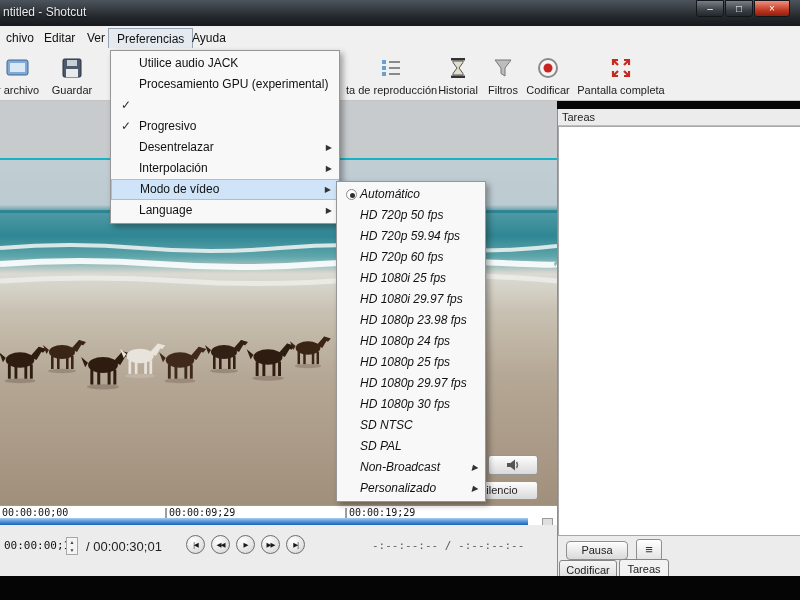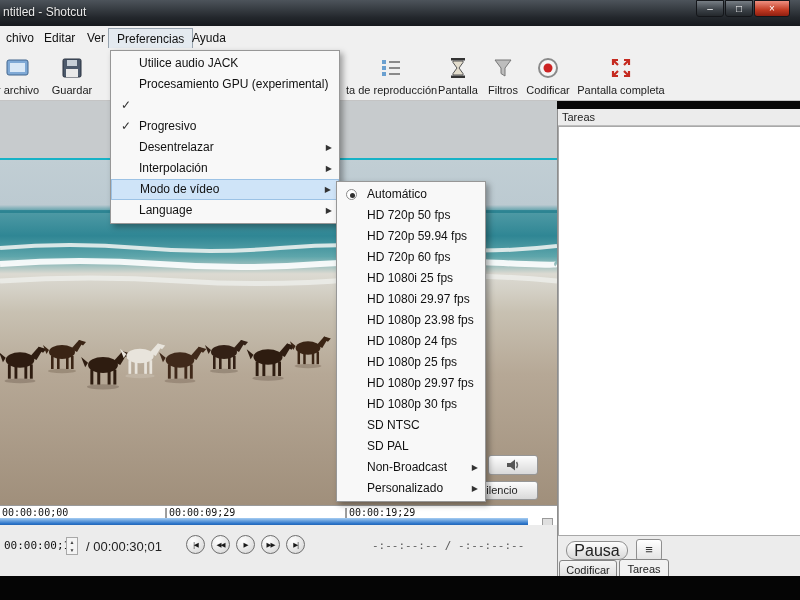--- a/index.html
+++ b/index.html
@@ -43,22 +43,22 @@
   .silencio-btn { position:absolute; left:478px; top:380px; width:60px; height:19px;
     background:linear-gradient(#fdfdfd,#d9d9d9); border:1px solid #979797; border-radius:3px;
     font-size:11px; text-align:left; line-height:17px; color:#222; }
 
   
   .tasks { position:absolute; left:557px; top:109px; width:243px; height:474px; background:#ececec; border-left:1px solid #8d8d8d; }
   .tasks-header { height:17px; line-height:16px; font-size:11px; padding-left:4px; color:#222;
     background:#ececec; border-bottom:1px solid #bdbdbd; }
   .tasks-body { position:absolute; left:0; top:17px; width:243px; height:410px; background:#fff; border:1px solid #a8a8a8; }
   .pausa-btn { position:absolute; left:8px; top:432px; width:62px; height:19px;
-    background:linear-gradient(#fdfdfd,#d9d9d9); border:1px solid #8f8f8f; border-radius:9px;
-    font-size:16px; text-align:center; line-height:17px; color:#222; }
+    background:linear-gradient(#fdfdfd,#d9d9d9); border:1px solid #8f8f8f; border-radius:4px;
+    font-size:11px; text-align:center; line-height:17px; color:#222; }
   .list-btn { position:absolute; left:78px; top:430px; width:26px; height:22px;
     background:linear-gradient(#fff,#e2e2e2); border:1px solid #8f8f8f; border-radius:3px;
     font-size:13px; text-align:center; line-height:20px; color:#333; }
   .tab { position:absolute; height:20px; background:linear-gradient(#f6f6f6,#dcdcdc);
     border:1px solid #858585; border-radius:3px 3px 0 0; font-size:11px; text-align:center; line-height:18px; color:#222; }
   .tab.codificar { left:1px; top:451px; width:58px; }
   .tab.tareas { left:61px; top:450px; width:50px; height:21px; background:#f2f2f2; }
 
   
   .ruler { position:absolute; left:0; top:505px; width:557px; height:20px; background:#fff; border-top:1px solid #9a9a9a; }
@@ -85,21 +85,21 @@
   .dropdown { position:absolute; left:110px; top:50px; width:230px; background:#f8f8f8;
     border:1px solid #979797; box-shadow:3px 3px 6px rgba(0,0,0,.35); padding:2px 0; z-index:50; }
   .d-item { position:relative; height:21px; line-height:21px; font-size:12px; color:#111; padding-left:28px; white-space:nowrap; }
   .d-item.hl { background:#cfe4f8; border:1px solid #9cc2e5; line-height:19px; }
   .chk { position:absolute; left:8px; top:0; width:14px; text-align:center; font-size:12px; color:#333; }
   .arr { position:absolute; right:7px; top:0; font-size:8px; color:#333; }
 
   
   .submenu { position:absolute; left:336px; top:181px; width:150px; background:#f8f8f8;
     border:1px solid #979797; box-shadow:3px 3px 6px rgba(0,0,0,.35); padding:2px 0; z-index:60; }
-  .s-item { position:relative; height:21px; line-height:21px; font-size:12px; color:#111; padding-left:30px; white-space:nowrap; }
+  .s-item { position:relative; height:21px; line-height:21px; font-size:12px; color:#111; padding-left:23px; white-space:nowrap;font-style:italic; }
   .radio { position:absolute; left:9px; top:5px; width:11px; height:11px; border:1px solid #8a8a8a; border-radius:50%; background:#fff; }
   .radio::after { content:""; position:absolute; left:2.5px; top:2.5px; width:5px; height:5px; border-radius:50%; background:#2f2f2f; }
 </style>
 </head>
 <body>
 
 <div id="app">
 
   <div class="titlebar">
     <span class="title-text">ntitled - Shotcut</span>
@@ -152,21 +152,21 @@
       <div class="tlabel">ta de reproducción</div>
     </div>
     <div class="tool" style="left:434px;width:48px">
       <div class="ticon">
         <svg width="24" height="24" viewBox="0 0 24 24">
             <rect x="5" y="2" width="14" height="2.5" fill="#333"></rect>
             <rect x="5" y="19.5" width="14" height="2.5" fill="#333"></rect>
             <path d="M7,5 h10 v1.5 l-4,5.5 4,5.5 V19 H7 v-1.5 l4,-5.5 -4,-5.5 Z" fill="#e3ddcd" stroke="#555"></path>
           </svg>
       </div>
-      <div class="tlabel">Pantalla</div>
+      <div class="tlabel">Historial</div>
     </div>
     <div class="tool" style="left:482px;width:42px">
       <div class="ticon">
         <svg width="24" height="24" viewBox="0 0 24 24">
             <path d="M4,4 H20 L14,12 V20 L10,17.5 V12 Z" fill="#bdbdbd" stroke="#777"></path>
           </svg>
       </div>
       <div class="tlabel">Filtros</div>
     </div>
     <div class="tool" style="left:524px;width:48px">

